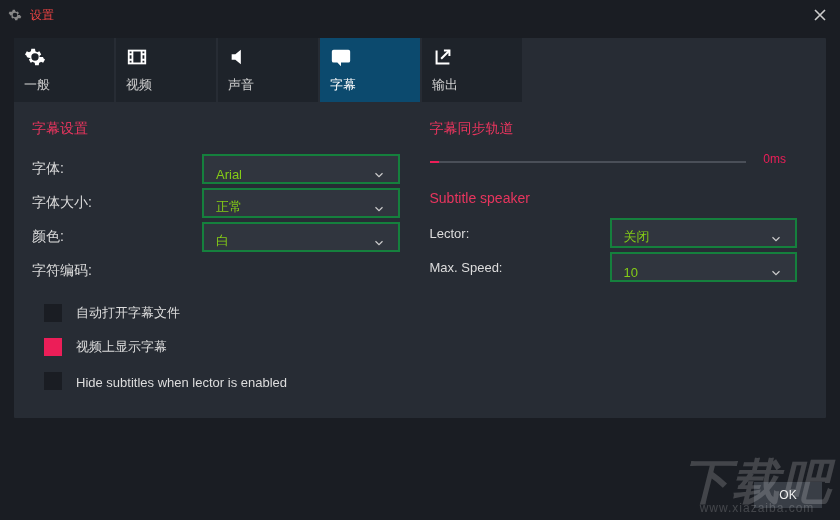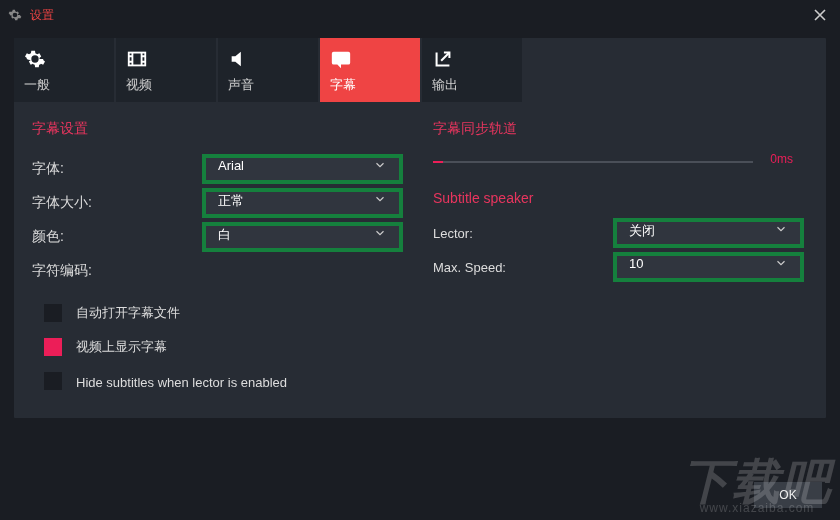--- a/index.html
+++ b/index.html
@@ -25,47 +25,47 @@
 .main-panel {
   margin: 8px 14px 0 14px;
   background: #272c34;
   border-radius: 1px;
 }
 .tabs { display: flex; }
 .tab {
   width: 100px; height: 64px;
   background: #1e232a;
   margin-right: 2px;
-  display: flex; flex-direction: column; align-items: flex-start; justify-content: flex-end;
+  display: flex; flex-direction: column; align-items: flex-start; justify-content: space-between;
   padding: 8px 10px;
   cursor: pointer;
 }
-.tab.active { background: #ef4444; color: #fff; }
+.tab.active { background: #0c4a6e; color: #fff; }
 .tab .icon { width: 22px; height: 22px; margin-bottom: 6px; }
 .tab .label { font-size: 13px; }
 .content {
   display: flex;
-  padding: 18px 22px 28px 18px;
+  padding: 18px 29px 28px 18px;
   gap: 30px;
 }
 .col { flex: 1; }
 .section-title {
   color: #e8355e; font-size: 14px; margin-bottom: 14px;
 }
 .row {
   display: flex; align-items: center; height: 34px;
 }
 .row .label {
   width: 170px; font-size: 14px; color: #ddd;
 }
 .select {
   flex: 1; background: #30353e; height: 30px;
-  display: flex; align-items: flex-start; justify-content: space-between;
-  padding: 0 12px; font-size: 13px; color: #ffffff;
-  cursor: pointer; border: 4px solid #15803d;
+  display: flex; align-items: flex-end; justify-content: space-between;
+  padding: 0 12px; font-size: 13px; color: #84cc16;
+  cursor: pointer; border: 2px solid #15803d;
 }
 .select .chev { width: 14px; height: 14px; color: #ccc; }
 .checkrow {
   display: flex; align-items: flex-end; height: 34px; padding-left: 12px;
 }
 .checkbox {
   width: 18px; height: 18px; background: #1a1d23; margin-right: 14px;
   display: inline-block; border: 1px solid #1a1d23;
 }
 .checkbox.checked { background: #ec1e58; border-color: #ec1e58; }

